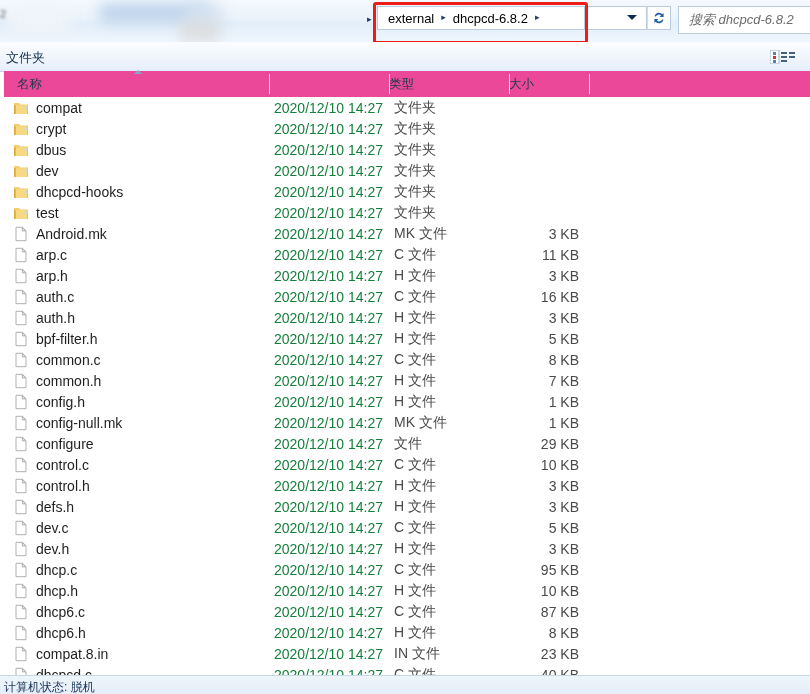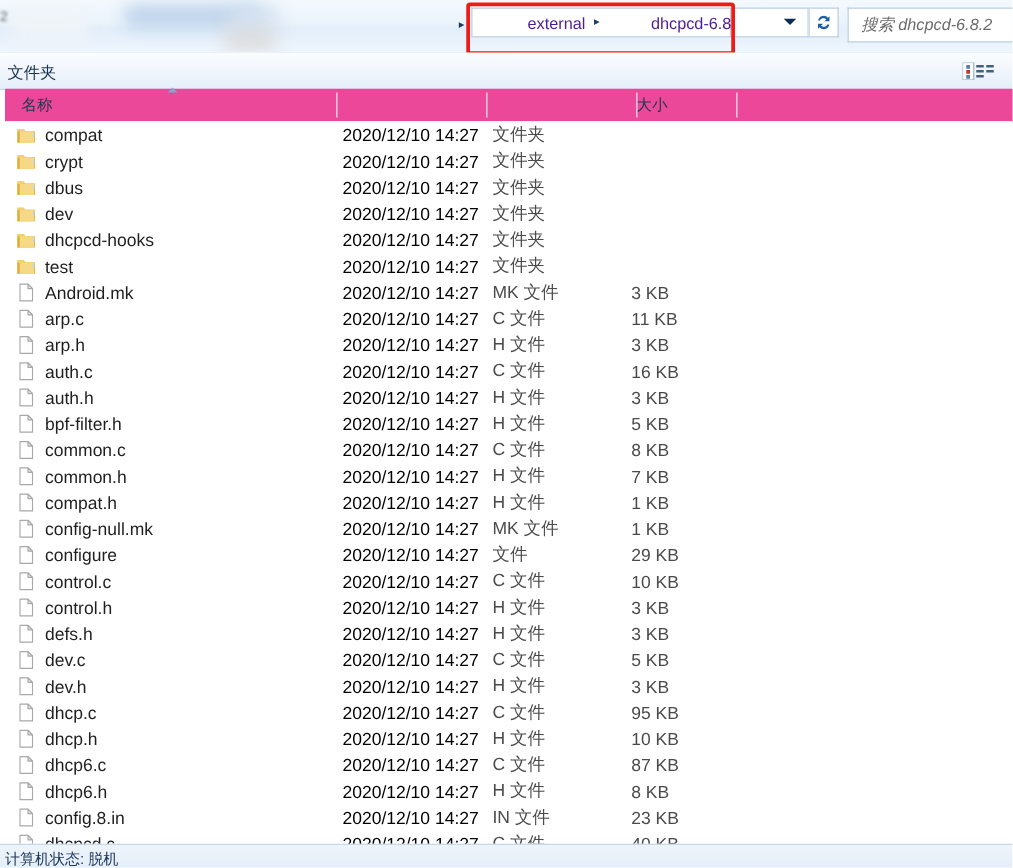--- a/index.html
+++ b/index.html
@@ -62,23 +62,22 @@
     width: 208px; height: 24px;
     background: #ffffff;
     border: 1px solid #b9cddf;
     display: flex;
     align-items: center;
     padding-left: 10px;
     box-sizing: border-box;
   }
   .crumb {
     font-size: 13px;
-    color: #4c1d95;
+    color: #000000;
     white-space: nowrap;
-    margin-left: 34px;
   }
   .crumb-sep {
     color: #1b3a66;
     font-size: 9px;
     margin: 0 7px;
     position: relative;
     top: -1px;
   }
   .addr-rest {
     position: absolute;
@@ -200,34 +199,34 @@
     position: absolute;
     left: 13px;
     display: flex;
     align-items: center;
     gap: 7px;
     white-space: nowrap;
   }
   .cell-date {
     position: absolute;
     left: 274px;
-    color: #000000;
+    color: #15803d;
     white-space: nowrap;
   }
   .cell-type {
     position: absolute;
     left: 394px;
     color: #4a4a4a;
     white-space: nowrap;
   }
   .cell-size {
     position: absolute;
     left: 505px;
     width: 74px;
-    text-align: left;
+    text-align: right;
     color: #4a4a4a;
     white-space: nowrap;
   }
   .name-text { color: #1f1f1f; }
 
   .ico { width: 16px; height: 16px; flex: 0 0 16px; display: block; }
 
   
   .statusbar {
     position: absolute;
@@ -308,20 +307,21 @@
       <rect x="19" y="2" width="6" height="2" fill="#44607d"></rect>
       <rect x="11" y="6" width="6" height="2" fill="#44607d"></rect>
       <rect x="19" y="6" width="6" height="2" fill="#44607d"></rect>
       <rect x="11" y="10" width="6" height="2" fill="#44607d"></rect>
     </svg>
   </span>
 </div>
 
 <div class="colhead">
     <div class="colhead-cell" style="left: 4px; width: 252px;">名称</div>
+    <div class="colhead-cell" style="left: 376px; width: 120px;">类型</div>
     <div class="colhead-cell" style="left: 496px; width: 80px;">大小</div>
     <div class="colhead-div" style="left: 265px;"></div>
     <div class="colhead-div" style="left: 385px;"></div>
     <div class="colhead-div" style="left: 505px;"></div>
     <div class="colhead-div" style="left: 585px;"></div>
   </div>
 <div class="sort-arrow"></div>
 
 <div class="filelist">
     <div class="row">
@@ -515,21 +515,21 @@
       <div class="cell-date">2020/12/10 14:27</div>
       <div class="cell-type">H 文件</div>
       <div class="cell-size">7 KB</div>
     </div>
     <div class="row">
       <div class="cell-name">
         <svg class="ico" viewBox="0 0 16 16">
           <path d="M3 1.3h6.4L13 4.9v9.8H3z" fill="#ffffff" stroke="#a8a8a8" stroke-width="0.9" stroke-linejoin="round"></path>
           <path d="M9.4 1.3v3.6H13z" fill="#e4e4e4" stroke="#a8a8a8" stroke-width="0.9" stroke-linejoin="round"></path>
         </svg>
-        <span class="name-text">compat.h</span>
+        <span class="name-text">config.h</span>
       </div>
       <div class="cell-date">2020/12/10 14:27</div>
       <div class="cell-type">H 文件</div>
       <div class="cell-size">1 KB</div>
     </div>
     <div class="row">
       <div class="cell-name">
         <svg class="ico" viewBox="0 0 16 16">
           <path d="M3 1.3h6.4L13 4.9v9.8H3z" fill="#ffffff" stroke="#a8a8a8" stroke-width="0.9" stroke-linejoin="round"></path>
           <path d="M9.4 1.3v3.6H13z" fill="#e4e4e4" stroke="#a8a8a8" stroke-width="0.9" stroke-linejoin="round"></path>
@@ -659,21 +659,21 @@
       <div class="cell-date">2020/12/10 14:27</div>
       <div class="cell-type">H 文件</div>
       <div class="cell-size">8 KB</div>
     </div>
     <div class="row">
       <div class="cell-name">
         <svg class="ico" viewBox="0 0 16 16">
           <path d="M3 1.3h6.4L13 4.9v9.8H3z" fill="#ffffff" stroke="#a8a8a8" stroke-width="0.9" stroke-linejoin="round"></path>
           <path d="M9.4 1.3v3.6H13z" fill="#e4e4e4" stroke="#a8a8a8" stroke-width="0.9" stroke-linejoin="round"></path>
         </svg>
-        <span class="name-text">config.8.in</span>
+        <span class="name-text">compat.8.in</span>
       </div>
       <div class="cell-date">2020/12/10 14:27</div>
       <div class="cell-type">IN 文件</div>
       <div class="cell-size">23 KB</div>
     </div>
     <div class="row">
       <div class="cell-name">
         <svg class="ico" viewBox="0 0 16 16">
           <path d="M3 1.3h6.4L13 4.9v9.8H3z" fill="#ffffff" stroke="#a8a8a8" stroke-width="0.9" stroke-linejoin="round"></path>
           <path d="M9.4 1.3v3.6H13z" fill="#e4e4e4" stroke="#a8a8a8" stroke-width="0.9" stroke-linejoin="round"></path>

